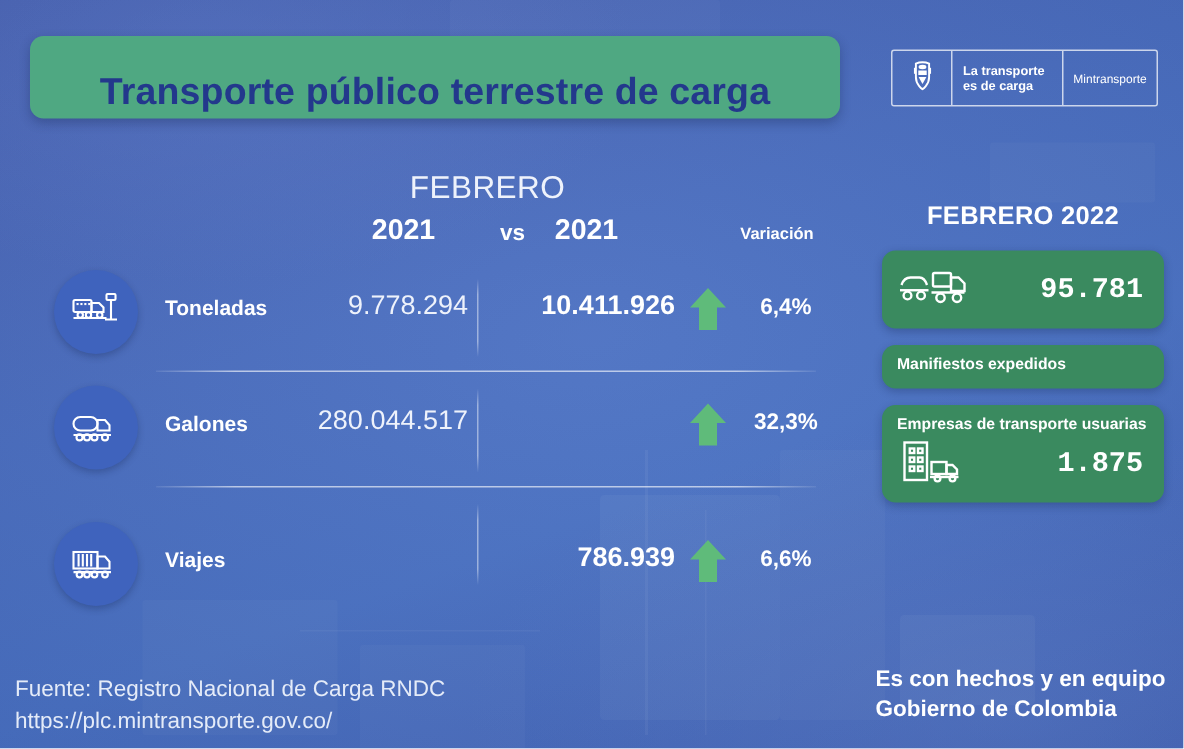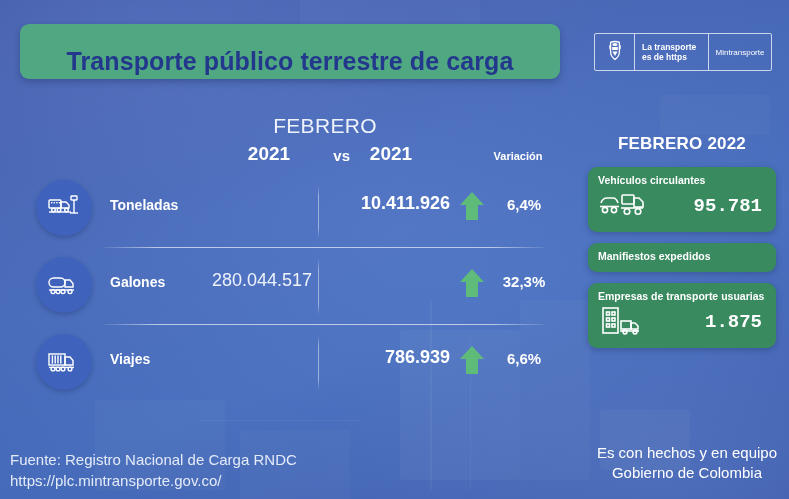--- a/index.html
+++ b/index.html
@@ -74,21 +74,21 @@
   .vdivider { position:absolute; left:304px; width:1px;
               background:linear-gradient(to bottom, rgba(255,255,255,0.0), rgba(255,255,255,0.45) 20%,
                          rgba(255,255,255,0.45) 80%, rgba(255,255,255,0.0)); }
   #vdiv-1 { top:72px; height:52px; }
   #vdiv-2 { top:145px; height:56px; }
   #vdiv-3 { top:222px; height:54px; }
 
   .row { position:absolute; left:0; width:555px; height:62px; display:block; }
   #row-0 { top:64px; }
   #row-1 { top:141px; }
-  #row-2 { top:218px; }
+  #row-2 { top:232px; }
 
   .row-icon {
     position:absolute; left:22px; top:2px; width:56px; height:56px; border-radius:50%;
     background:#3f63bd; box-shadow:0 2px 5px rgba(15,30,70,0.28);
     display:flex; align-items:center; justify-content:center;
   }
   .row-label { position:absolute; left:96px; top:19px; width:110px;
                color:#ffffff; font-size:14px; font-weight:bold; }
   .row-v1 { position:absolute; left:186px; top:15px; width:112px; text-align:right;
             color:#eef2fb; font-size:18px; }
@@ -111,21 +111,21 @@
   .stat-card .body { display:flex; align-items:center; justify-content:space-between;
                      margin-top:2px;font-family:Liberation Mono, monospace; }
   .stat-card .ic { width:48px; height:34px; flex:0 0 auto; }
   .stat-card .val { color:#ffffff; font-size:19px; font-weight:bold;
                     text-align:right; flex:1; padding-right:4px; }
 
   
   #source { position:absolute; left:10px; bottom:7px; color:#e4ebf8; font-size:15px;
             line-height:1.45; }
   #slogan { position:absolute; right:12px; bottom:16px; color:#ffffff; font-size:15px;
-            font-weight:normal; text-align:center; line-height:1.32; }
+            font-weight:bold; text-align:left; line-height:1.32; }
 </style>
 </head>
 <body>
 
 <div id="slide">
 
   <div class="photo-wash">
     <div class="ph" style="left:400px; top:330px; width:120px; height:150px;"></div>
     <div class="ph2" style="left:520px; top:300px; width:70px;  height:180px;"></div>
     <div class="ph" style="left:600px; top:410px; width:90px;  height:60px;"></div>
@@ -150,21 +150,21 @@
         <ellipse cx="10" cy="4.6" rx="2.6" ry="1.5" fill="#ffffff"></ellipse>
         <rect x="7.2" y="7" width="5.6" height="3" fill="#ffffff"></rect>
         <path d="M7.4 11.4h5.2l-2.6 4.6z" fill="#ffffff"></path>
         <rect x="4.3" y="5.2" width="1.1" height="4" fill="#ffffff"></rect>
         <rect x="14.6" y="5.2" width="1.1" height="4" fill="#ffffff"></rect>
       </svg>
     </div>
     <div class="cell c-mov">
       <div class="mov-txt">
         <div>La transporte</div>
-        <div>es de https</div>
+        <div>es de carga</div>
       </div>
     </div>
     <div class="cell c-min">
       <span class="min-txt">Mintransporte</span>
     </div>
   </div>
 
   <div id="table-area">
 
     <div id="hdr-month">FEBRERO</div>
@@ -195,20 +195,21 @@
           </g>
           <g fill="#ffffff">
             <rect x="4" y="9" width="1.4" height="1.4"></rect>
               <rect x="6.6" y="9" width="1.4" height="1.4"></rect>
             <rect x="9.2" y="9" width="1.4" height="1.4"></rect>
               <rect x="11.8" y="9" width="1.4" height="1.4"></rect>
           </g>
         </svg>
       </div>
       <div class="row-label">Toneladas</div>
+      <div class="row-v1">9.778.294</div>
       <div class="row-v2">10.411.926</div>
       <div class="row-arrow">
         <svg width="30" height="34" viewBox="0 0 30 34" aria-hidden="true">
           <path d="M15 3 L27 16 H21 V31 H9 V16 H3 Z" fill="#5fbb7a"></path>
         </svg>
       </div>
       <div class="row-pct">6,4%</div>
     </div>
 
     <div class="row" id="row-1">
@@ -261,21 +262,20 @@
         </svg>
       </div>
       <div class="row-pct">6,6%</div>
     </div>
   </div>
 
   <div id="right-panel">
     <div id="panel-title">FEBRERO 2022</div>
 
     <div class="stat-card">
-      <div class="cap">Vehículos circulantes</div>
       <div class="body">
         <span class="ic">
           <svg width="48" height="32" viewBox="0 0 48 32" aria-hidden="true">
             <g fill="none" stroke="#ffffff" stroke-width="1.6">
               <path d="M3 14c1-3 3-5 6-5h6c2 0 4 2 5 5"></path>
               <line x1="2" y1="17.5" x2="21" y2="17.5"></line>
               <circle cx="7" cy="21" r="2.6"></circle>
               <circle cx="16" cy="21" r="2.6"></circle>
               <rect x="24" y="6" width="12" height="9" rx="1"></rect>
               <path d="M36 9h5l4 4v5H36z"></path>

